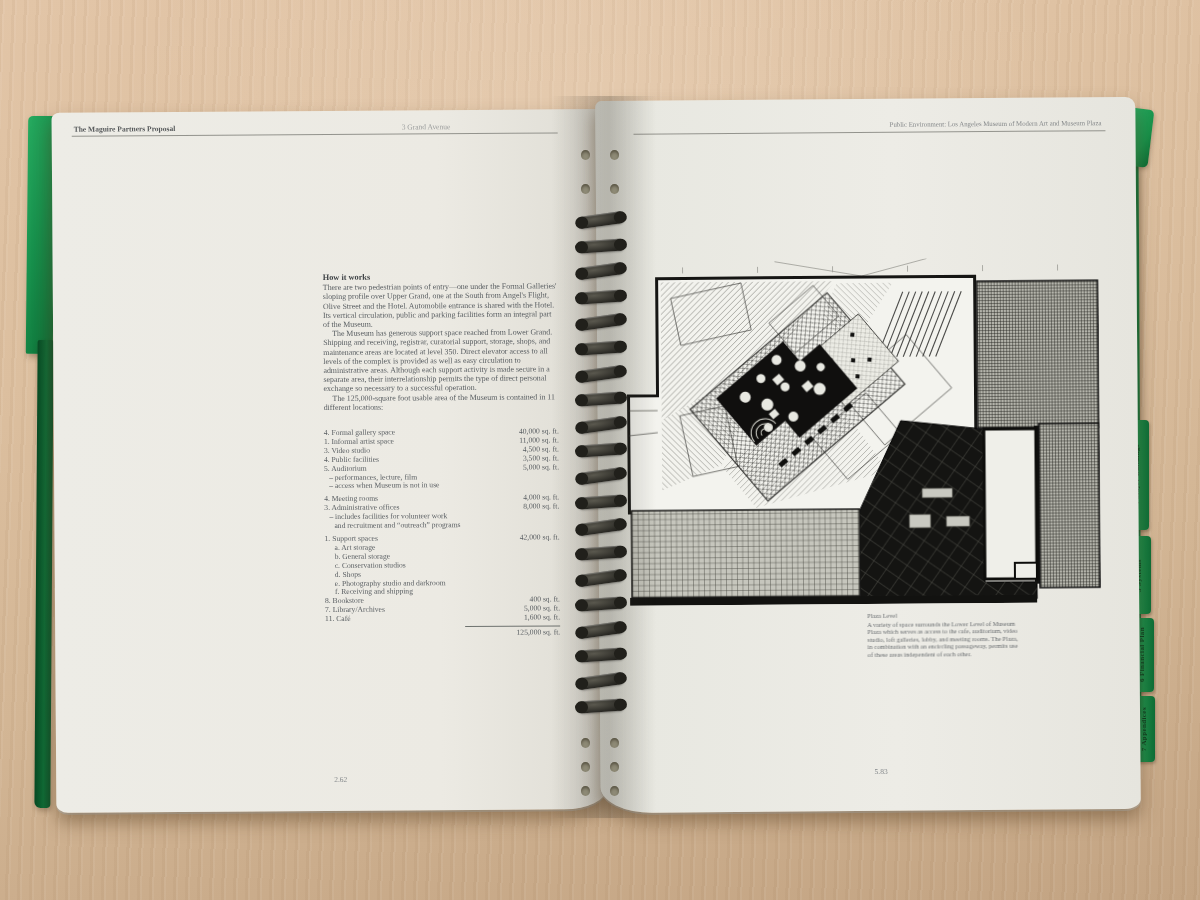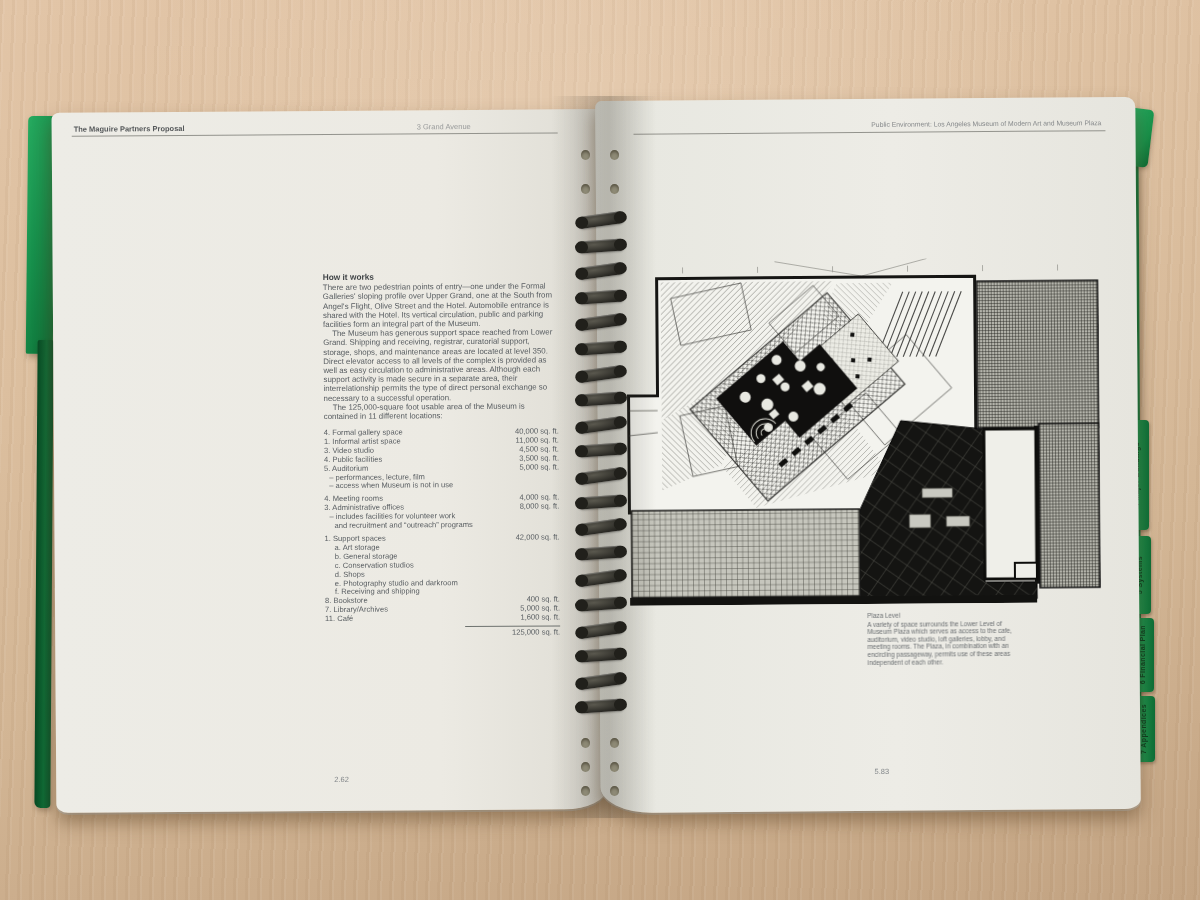--- a/index.html
+++ b/index.html
@@ -2,20 +2,21 @@
 <html><head>
 <meta charset="utf-8">
 <style>
   html,body{margin:0;padding:0;}
   body{width:1200px;height:900px;overflow:hidden;font-family:"Liberation Sans",sans-serif;}
   .scene{position:absolute;width:1200px;height:900px;
     background:
       radial-gradient(ellipse at 50% 30%, rgba(255,240,225,.25), rgba(0,0,0,0) 60%),
       repeating-linear-gradient(92deg, rgba(120,80,40,.05) 0 3px, rgba(255,255,255,.06) 3px 5px, rgba(0,0,0,0) 5px 12px),
       linear-gradient(170deg,#e2c5a7 0%,#dcbf9f 35%,#d3b695 65%,#c3a483 100%);
+    font-family: Liberation Serif, serif;
   }
   
   .cover-left-tab{position:absolute;left:27px;top:116px;width:27px;height:238px;border-radius:5px 3px 2px 2px;
     background:linear-gradient(100deg,#27ab60 0%,#17904c 45%,#0d6a33 100%);
     box-shadow:2px 3px 6px rgba(60,40,20,.35);transform:rotate(.6deg);}
   .cover-left-strip{position:absolute;left:36px;top:340px;width:16px;height:468px;border-radius:2px 2px 4px 6px;
     background:linear-gradient(90deg,#084a24 0%,#0e6a35 55%,#0a5229 100%);
     box-shadow:1px 3px 5px rgba(60,40,20,.3);transform:rotate(.4deg);}
   .page-stack-right{position:absolute;left:1106px;top:106px;width:22px;height:636px;border-radius:3px;
     background:linear-gradient(90deg,#e4e4dd,#cfcfc6);transform:rotate(.5deg);}
@@ -89,21 +90,21 @@
     </div>
   <div class="tab" style="left:1130px;top:618px;width:24px;height:74px">
     <span>6 Financial Plan</span>
     </div>
   <div class="tab" style="left:1132px;top:696px;width:23px;height:66px">
     <span>7 Appendices</span>
     </div>
 
   <div class="page page-left">
     <div class="runhead" style="left:22px;top:12px;font-weight:bold;color:#55585a">The Maguire Partners Proposal</div>
-    <div class="runhead" style="left:365px;top:12px;color:#9a9c9c">3 Grand Avenue</div>
+    <div class="runhead" style="left:350px;top:12px;color:#9a9c9c">3 Grand Avenue</div>
     <div class="runrule" style="left:20px;top:23px;width:486px"></div>
 
     <div class="bodycol">
       <h3>How it works</h3>
       <p>There are two pedestrian points of entry—one under the Formal Galleries' sloping profile over Upper Grand, one at the South from Angel's Flight, Olive Street and the Hotel. Automobile entrance is shared with the Hotel. Its vertical circulation, public and parking facilities form an integral part of the Museum.</p>
       <p class="ind">The Museum has generous support space reached from Lower Grand. Shipping and receiving, registrar, curatorial support, storage, shops, and maintenance areas are located at level 350. Direct elevator access to all levels of the complex is provided as well as easy circulation to administrative areas. Although each support activity is made secure in a separate area, their interrelationship permits the type of direct personal exchange so necessary to a successful operation.</p>
       <p class="ind">The 125,000-square foot usable area of the Museum is contained in 11 different locations:</p>
     </div>
 
     <div class="list">

